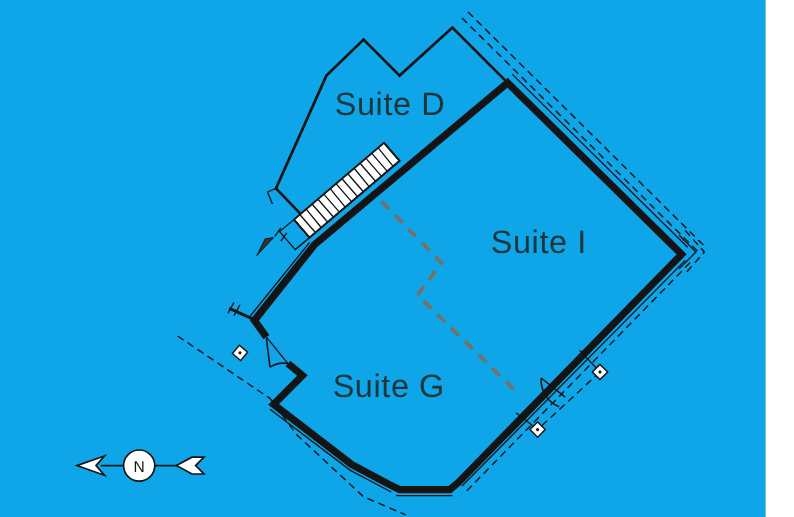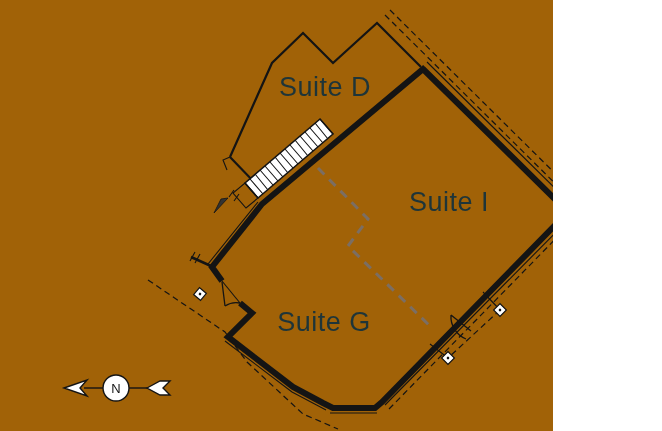--- a/index.html
+++ b/index.html
@@ -2,23 +2,23 @@
 <html><head>
 <meta charset="utf-8">
 <style>
   html, body {
     margin: 0;
     padding: 0;
     background: #ffffff;
   }
   .canvas {
     position: relative;
-    width: 553px;
+    width: 638px;
     height: 431px;
-    background: #a16207;
+    background: #0ea5e9;
     overflow: hidden;
     font-family: "Liberation Sans", sans-serif;
   }
   svg { display: block; }
   .suite-label {
     font-family: "Liberation Sans", sans-serif;
     font-size: 27px;
     letter-spacing: 0.5px;
   }
   .north-label {

